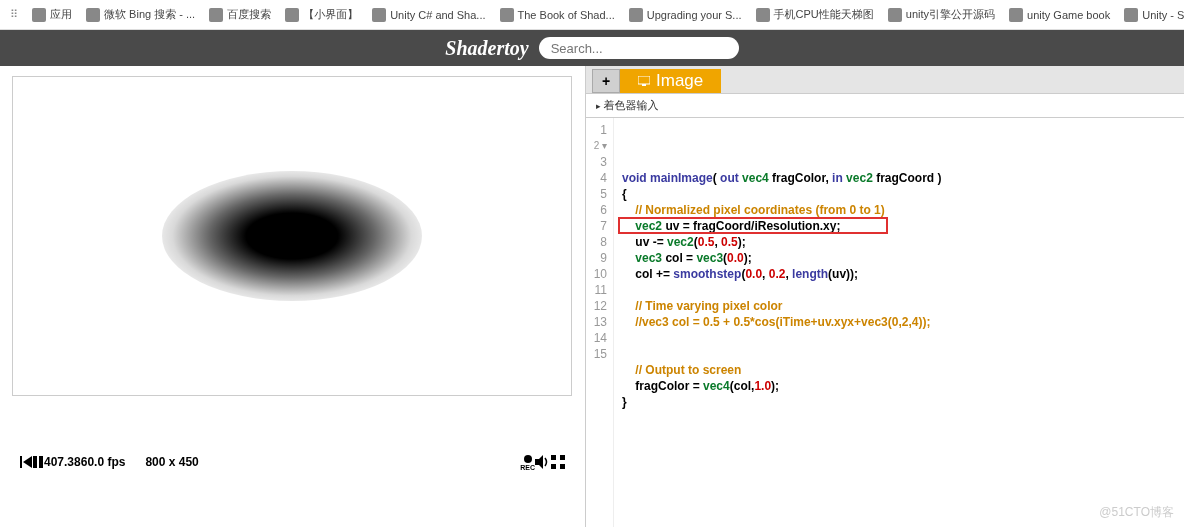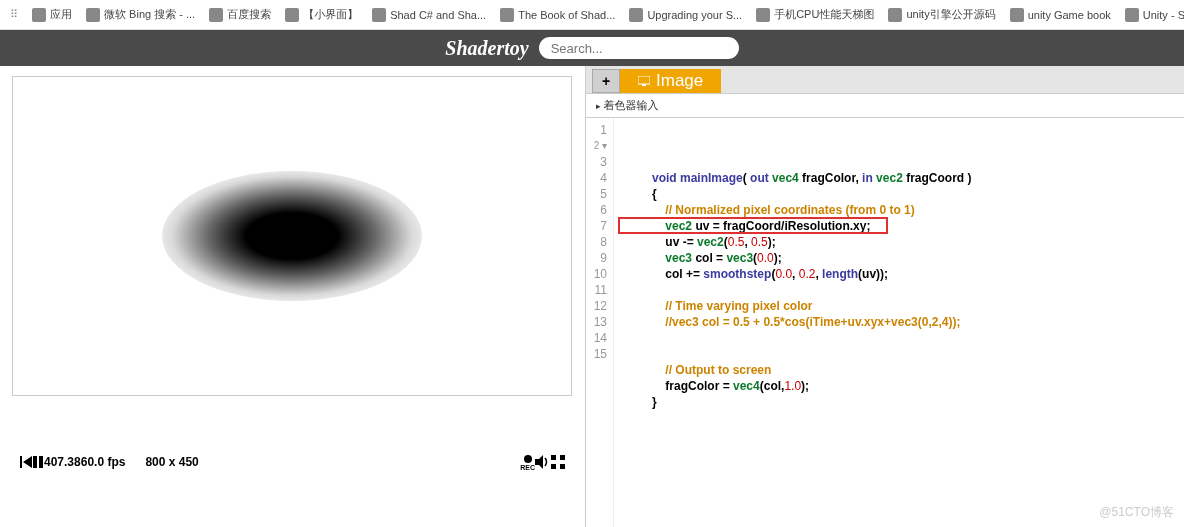--- a/index.html
+++ b/index.html
@@ -25,26 +25,26 @@
 .right-pane { flex: 1; border-left: 1px solid #ccc; display: flex; flex-direction: column; }
 .tabs { height: 28px; background: #e5e5e5; display: flex; align-items: flex-end; border-bottom: 1px solid #ccc; }
 .tab-plus { width: 28px; height: 24px; background: #d0d0d0; border: 1px solid #aaa; display: flex; align-items: center; justify-content: center; font-size: 14px; font-weight: bold; margin-left: 6px; cursor: pointer; }
 .tab-active { height: 24px; background: #f0a500; color: #fff; display: flex; align-items: center; padding: 0 18px; font-size: 17px; gap: 6px; cursor: pointer; }
 .editor-header { font-size: 11px; padding: 4px 10px; border-bottom: 1px solid #ccc; color: #333; }
 .editor-header .tri { font-size: 9px; }
 .editor { flex: 1; display: flex; font-family: Consolas, monospace; font-size: 12px; line-height: 16px; background: #fff; position: relative; }
 .gutter { width: 28px; text-align: right; padding-right: 6px; color: #999; border-right: 1px solid #eee; padding-top: 4px; }
 .gutter div { height: 16px; }
 .code { padding: 4px 8px; position: relative; white-space: pre; }
-.code .line { height: 16px; margin-left: 30px; }
+.code .line { height: 16px; }
 .kw { color: #3a3aa0; font-weight: bold; }
 .ty { color: #0a7a2a; font-weight: bold; }
 .fn { color: #3a3aa0; font-weight: bold; }
 .cm { color: #cc8400; font-weight: bold; }
-.nm { color: #c00; font-weight: normal; }
+.nm { color: #c00; font-weight: bold; }
 .id { color: #000; font-weight: bold; }
 .hl-box { position: absolute; border: 2px solid #e03030; top: 99px; left: 4px; width: 270px; height: 17px; pointer-events: none; }
 
 .watermark { position: absolute; right: 10px; bottom: 6px; color: #ccc; font-size: 12px; }
 </style>
 </head>
 <body>
 
 <div class="browser-bar" id="bk-bar">
     <span style="color: rgb(136, 136, 136);">⠿</span>
@@ -59,21 +59,21 @@
     <div class="bk-item">
       <div class="fav"></div>
       <span>百度搜索</span>
     </div>
     <div class="bk-item">
       <div class="fav"></div>
       <span>【小界面】</span>
     </div>
     <div class="bk-item">
       <div class="fav"></div>
-      <span>Shad C# and Sha...</span>
+      <span>Unity C# and Sha...</span>
     </div>
     <div class="bk-item">
       <div class="fav"></div>
       <span>The Book of Shad...</span>
     </div>
     <div class="bk-item">
       <div class="fav"></div>
       <span>Upgrading your S...</span>
     </div>
     <div class="bk-item">

